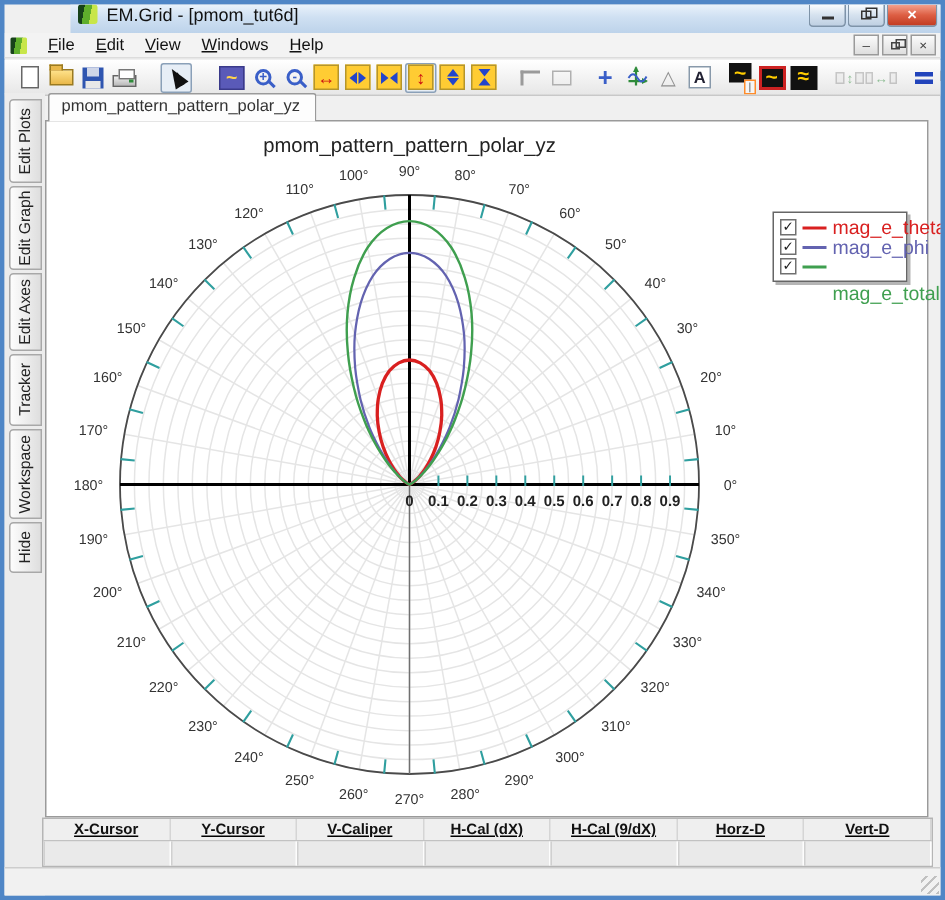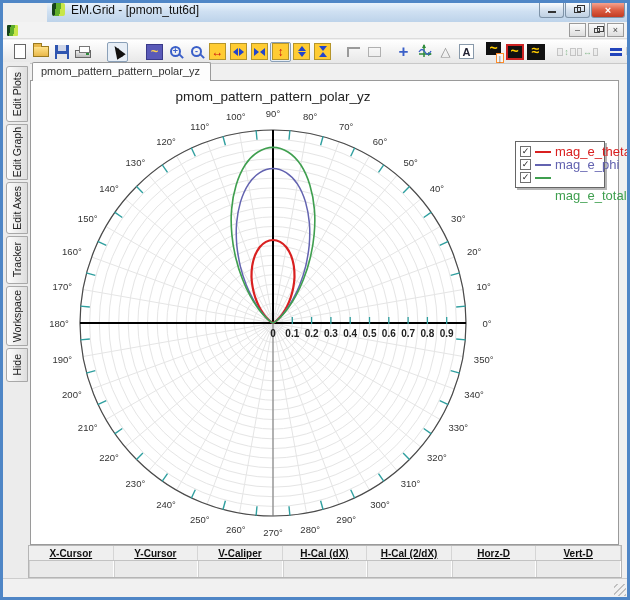--- a/index.html
+++ b/index.html
@@ -136,20 +136,27 @@
           <span class="glyph-restore"></span>
         </div>
       <div class="wbtn close">
           <span class="glyph-x">×</span>
         </div>
     </div>
   </div>
 
   <div class="menubar">
     <div class="menu-appicon"></div>
+    <div id="menu-items" style="display:flex;">
+        <div class="menu-item"><u>F</u>ile</div>
+        <div class="menu-item"><u>E</u>dit</div>
+        <div class="menu-item"><u>V</u>iew</div>
+        <div class="menu-item"><u>W</u>indows</div>
+        <div class="menu-item"><u>H</u>elp</div>
+      </div>
     <div class="mdibtns">
       <div class="mdib">–</div>
       <div class="mdib">
           <span class="glyph-restore"></span>
         </div>
       <div class="mdib">×</div>
     </div>
   </div>
 
   <div class="toolbar" id="toolbar">
@@ -461,21 +468,21 @@
         </div>
       </div>
   </div>
 
   <div class="cursortable">
     <div class="ct-head" id="ct-head">
         <div>X-Cursor</div>
         <div>Y-Cursor</div>
         <div>V-Caliper</div>
         <div>H-Cal (dX)</div>
-        <div>H-Cal (2/dX)</div>
+        <div>H-Cal (9/dX)</div>
         <div>Horz-D</div>
         <div>Vert-D</div>
       </div>
     <div class="ct-cells" id="ct-cells">
         <div></div>
         <div></div>
         <div></div>
         <div></div>
         <div></div>
         <div></div>

